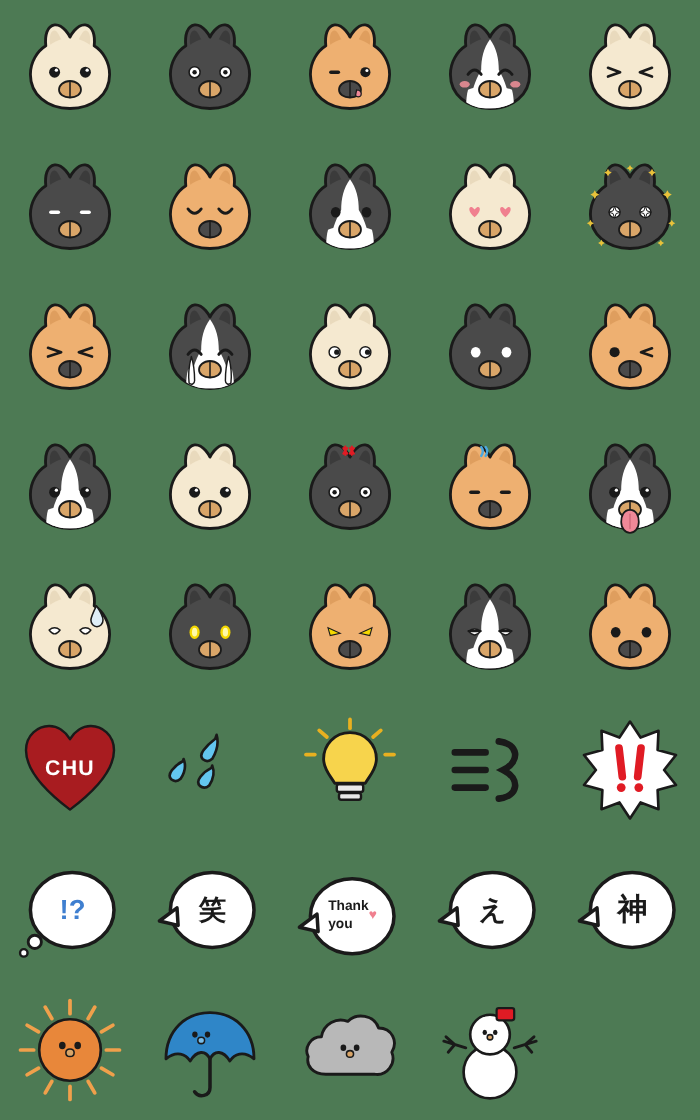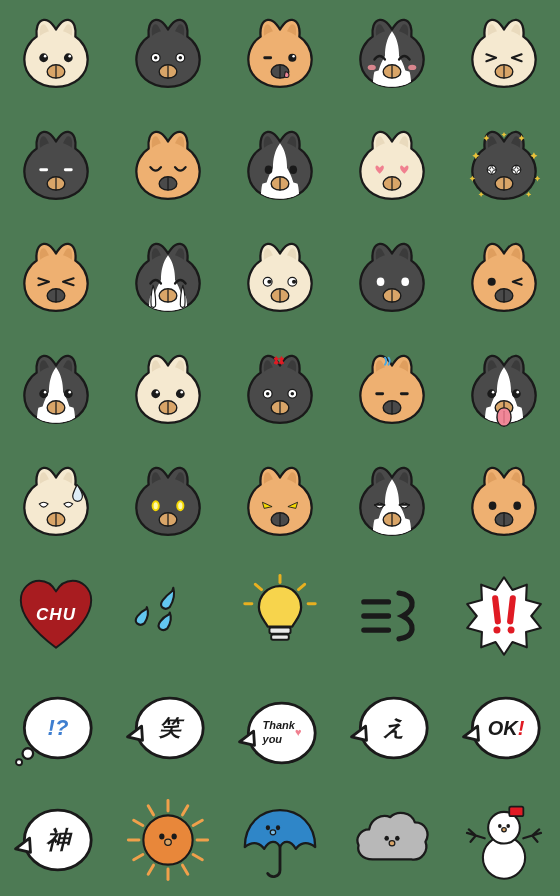--- a/index.html
+++ b/index.html
@@ -20,21 +20,20 @@
     display:flex; align-items:center; justify-content:center;
     position:relative;
   }
   .art { position:relative; width:78px; height:78px; }
   svg { display:block; overflow:visible; }
   .bub-txt {
     position:absolute; inset:0;
     display:flex; align-items:center; justify-content:center;
     font-weight:700; color:#1a1a1a; pointer-events:none;
     line-height:1;
-    font-style:italic;
   }
 </style>
 </head>
 <body>
 
 <div id="grid">
     <div class="cell" title="Cream dog neutral face">
       <div class="art" style="display: flex; align-items: center; justify-content: center;">
         <svg width="88" height="88" viewBox="0 0 100 88">
           <g>
@@ -577,31 +576,20 @@
       </div>
     </div>
     <div class="cell" title="Speech bubble e hiragana">
       <div class="art" style="display: flex; align-items: center; justify-content: center;">
         <div style="position: relative; width: 88px; height: 88px;">
           <svg width="88" height="88" viewBox="0 0 100 100">
             <ellipse cx="52" cy="50" rx="38" ry="34" fill="#ffffff" stroke="#1a1a1a" stroke-width="3.2"></ellipse>
             <path d="M20 48 L4 60 L21 64 Z" fill="#ffffff" stroke="#1a1a1a" stroke-width="3.2" stroke-linejoin="round"></path>
           </svg>
           <div class="bub-txt" style="font-size: 22px; color: rgb(26, 26, 26); left: 4px; top: 0px;">え</div>
-        </div>
-      </div>
-    </div>
-    <div class="cell" title="Speech bubble OK exclamation">
-      <div class="art" style="display: flex; align-items: center; justify-content: center;">
-        <div style="position: relative; width: 88px; height: 88px;">
-          <svg width="88" height="88" viewBox="0 0 100 100">
-            <ellipse cx="52" cy="50" rx="38" ry="34" fill="#ffffff" stroke="#1a1a1a" stroke-width="3.2"></ellipse>
-            <path d="M20 48 L4 60 L21 64 Z" fill="#ffffff" stroke="#1a1a1a" stroke-width="3.2" stroke-linejoin="round"></path>
-          </svg>
-          <div class="bub-txt" style="font-size: 20px; color: rgb(26, 26, 26); left: 4px; top: 0px;">OK<span style="color:#e01b24">!</span></div>
         </div>
       </div>
     </div>
     <div class="cell" title="Speech bubble god kanji">
       <div class="art" style="display: flex; align-items: center; justify-content: center;">
         <div style="position: relative; width: 88px; height: 88px;">
           <svg width="88" height="88" viewBox="0 0 100 100">
             <ellipse cx="52" cy="50" rx="38" ry="34" fill="#ffffff" stroke="#1a1a1a" stroke-width="3.2"></ellipse>
             <path d="M20 48 L4 60 L21 64 Z" fill="#ffffff" stroke="#1a1a1a" stroke-width="3.2" stroke-linejoin="round"></path>
           </svg>

